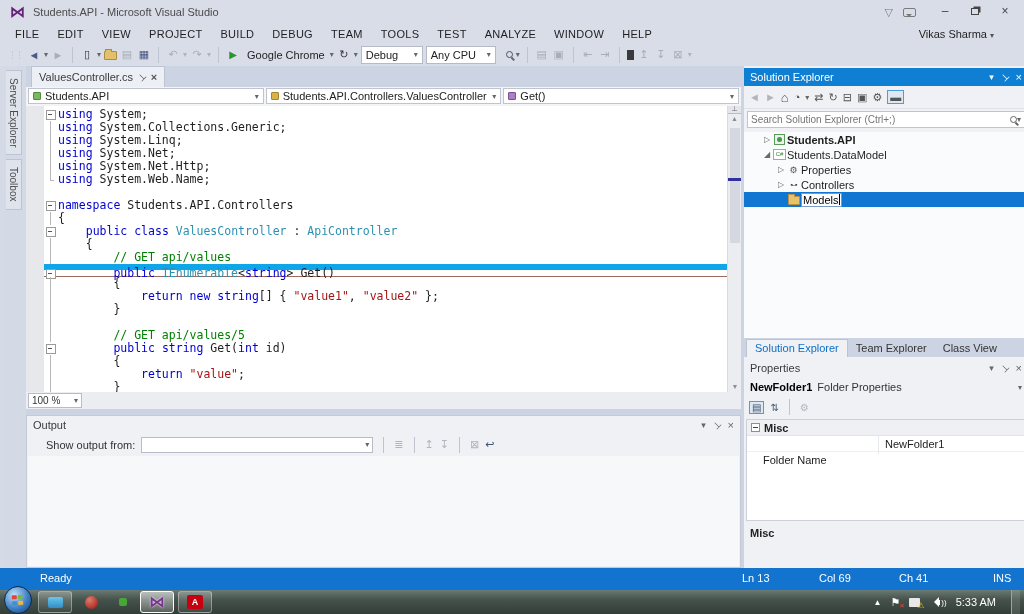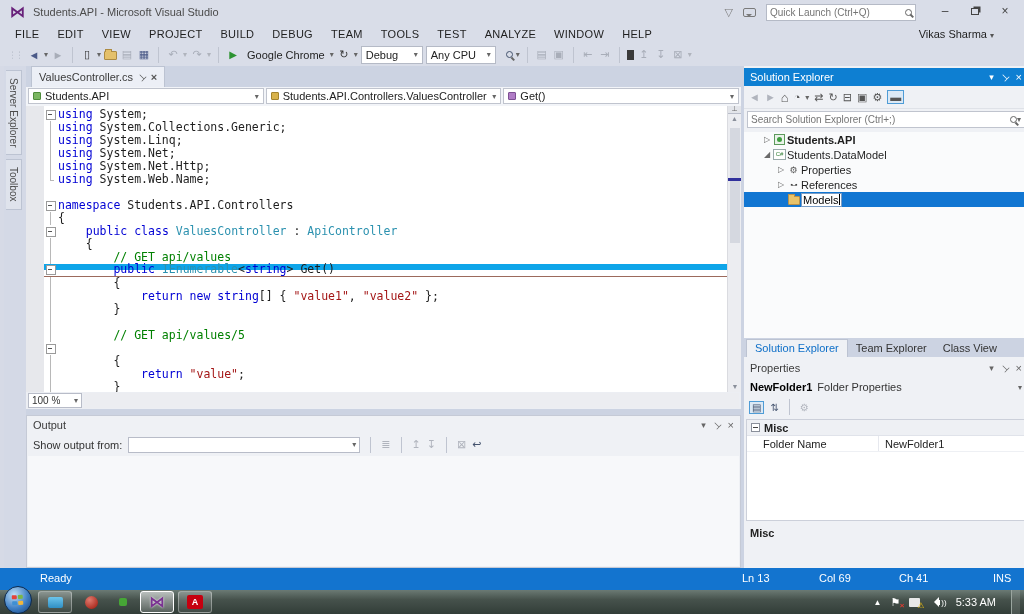--- a/index.html
+++ b/index.html
@@ -63,21 +63,21 @@
   .nav-combo .lbl { flex:1; white-space:nowrap; overflow:hidden; }
   .cube { width:8px; height:8px; border-radius:1px; flex:none; }
   .cube.proj { background:#7bb661; border:1px solid #4e8c3a; }
   .cube.cls  { background:#d8b24a; border:1px solid #a3832c; transform:rotate(0deg); }
   .cube.mth  { background:#b07cc6; border:1px solid #7d4f93; }
 
   
   .code-wrap { position:absolute; left:0; top:40px; width:715px; height:286px; background:#fff; overflow:hidden; }
   .gutter { position:absolute; left:0; top:0; width:18px; height:286px; background:#e7e8ec; }
   .lines { position:absolute; left:18px; top:0; right:14px; padding-top:2px; font-family:"DejaVu Sans Mono","Liberation Mono",monospace; font-size:11.5px; }
-  .cl { height:13px; line-height:13px; white-space:pre; display:flex; align-items:flex-end; }
+  .cl { height:13px; line-height:13px; white-space:pre; display:flex; align-items:center; }
   .cl.caret { border-top:6px solid #0ea5e9; border-bottom:1px solid #9c6a5c; height:13px; }
   .fold { width:14px; flex:none; position:relative; height:13px; }
   .fold.box::before { content:''; position:absolute; left:2px; top:2px; width:8px; height:8px; border:1px solid #9a9a9a; background:#fff; }
   .fold.box::after { content:''; position:absolute; left:4px; top:6px; width:4px; height:1px; background:#555; }
   .fold.guide::before { content:''; position:absolute; left:6px; top:0; width:1px; height:13px; background:#b8b8b8; }
   .fold.corner::before { content:''; position:absolute; left:6px; top:0; width:1px; height:7px; background:#b8b8b8; }
   .fold.corner::after { content:''; position:absolute; left:6px; top:7px; width:4px; height:1px; background:#b8b8b8; }
   .tok-k { color:#0000d4; } .tok-t { color:#2b91af; } .tok-s { color:#a31515; } .tok-c { color:#008000; } .tok-p { color:#1e1e1e; }
 
   
@@ -94,21 +94,21 @@
   .hscroll { flex:1; height:15px; background:#ecedf1; margin:0 2px; }
 
   
   .v-div { position:absolute; left:737px; top:0; width:3px; height:502px; background:#ccd3e2; }
   .h-split { position:absolute; left:22px; top:343px; width:715px; height:6px; background:#ccd3e2; }
 
   
   .output { position:absolute; left:22px; top:349px; width:715px; height:153px; background:#eff1f5; border:1px solid #c5cad6; }
   .out-title { height:18px; display:flex; align-items:center; padding:0 6px; color:#3b3b3b; }
   .out-title .sp { flex:1; }
-  .out-tools { height:21px; display:flex; align-items:center; gap:6px; padding:0 6px; }
+  .out-tools { height:21px; display:flex; align-items:center; gap:6px; padding:0 19px; }
   .out-combo { width:232px; height:16px; background:#fff; border:1px solid #b8bcc8; display:flex; align-items:center; justify-content:flex-end; padding:0 3px; }
   .out-ic { color:#b0b4bd; font-size:11px; }
   .out-ic.on { color:#44536e; }
   .out-body { position:absolute; left:1px; right:1px; top:40px; bottom:1px; background:#f7f8fa; }
 
   
   .rpanel { position:absolute; left:740px; top:0; width:284px; height:502px; background:#eff1f5; }
   .se-title { position:absolute; left:0; top:2px; width:284px; height:18px; background:#0e7fd2; color:#fff; display:flex; align-items:center; padding:0 6px; }
   .se-title .sp { flex:1; }
   .se-title .t-ic { color:#fff; font-size:9px; margin-left:7px; }
@@ -151,21 +151,21 @@
   .pr-object .sp { flex:1; }
   .pr-tools { height:20px; display:flex; align-items:center; gap:6px; padding:0 5px; }
   .pr-ic { font-size:10px; color:#44536e; }
   .pr-ic.boxed { border:1px solid #4f9cd6; background:#dce9f5; padding:0 2px; }
   .pr-ic.gray { color:#b0b4bd; }
   .pr-grid { position:absolute; left:2px; right:2px; top:60px; height:120px; background:#fff; border:1px solid #ccd0da; }
   .cat-row { height:16px; background:#eef0f4; display:flex; align-items:center; gap:4px; padding:0 4px; font-weight:bold; color:#222; border-bottom:1px solid #e0e3ea; }
   .cat-box { width:9px; height:9px; border:1px solid #8a8f9a; background:#fff; position:relative; }
   .cat-box::after { content:''; position:absolute; left:1px; top:3px; width:5px; height:1px; background:#444; }
   .prow { height:16px; display:flex; border-bottom:1px solid #eef0f4; }
-  .pcell-n { width:132px; padding:2px 4px 0 16px; border-right:1px solid #e6e8ee; color:#222; }
+  .pcell-n { width:132px; padding:18px 4px 0 16px; border-right:1px solid #e6e8ee; color:#222; }
   .pcell-v { flex:1; padding:2px 4px 0 6px; color:#222; }
   .pr-desc { position:absolute; left:2px; right:2px; bottom:4px; height:44px; border-top:1px solid #ccd0da; padding:6px 4px; font-weight:bold; color:#222; background:#eff1f5; }
 
   
   .statusbar { position:absolute; left:0; top:568px; width:1024px; height:22px; background:#1374cf; color:#fff; }
   .statusbar .ready { position:absolute; left:8px; top:4px;padding-left:32px; }
   .st { position:absolute; top:4px; }
 
   
   .taskbar { position:absolute; left:0; top:590px; width:1024px; height:24px; background:linear-gradient(180deg,#6b7a74 0%,#46524c 40%,#323d38 100%); display:flex; align-items:center; }
@@ -197,24 +197,20 @@
 <body>
 
 <div id="app">
 
   <div class="titlebar">
     <span class="vs-logo">⋈</span>
     <span class="win-title">Students.API - Microsoft Visual Studio</span>
     <div class="title-right">
       <span class="flag-filter">▽</span>
       <span class="feedback"></span>
-      <div class="quick-launch">
-        <input placeholder="Quick Launch (Ctrl+Q)" style="">
-        <span class="mag"></span>
-      </div>
       <div class="winbtns">
         <span class="winbtn">–</span>
         <span class="winbtn btn-restore"><i></i></span>
         <span class="winbtn">×</span>
       </div>
     </div>
   </div>
 
   <div class="menubar">
     <span id="menu-items"><span class="menu-item">FILE</span><span class="menu-item">EDIT</span><span class="menu-item">VIEW</span><span class="menu-item">PROJECT</span><span class="menu-item">BUILD</span><span class="menu-item">DEBUG</span><span class="menu-item">TEAM</span><span class="menu-item">TOOLS</span><span class="menu-item">TEST</span><span class="menu-item">ANALYZE</span><span class="menu-item">WINDOW</span><span class="menu-item">HELP</span></span>
@@ -314,21 +310,21 @@
             <div class="cl"><span class="fold guide"></span><span class="txt"><span class="tok-p">{</span></span></div>
             <div class="cl"><span class="fold box"></span><span class="txt"><span class="tok-p">    </span><span class="tok-k">public</span><span class="tok-p"> </span><span class="tok-k">class</span><span class="tok-p"> </span><span class="tok-t">ValuesController</span><span class="tok-p"> : </span><span class="tok-t">ApiController</span></span></div>
             <div class="cl"><span class="fold guide"></span><span class="txt"><span class="tok-p">    {</span></span></div>
             <div class="cl"><span class="fold guide"></span><span class="txt"><span class="tok-c">        // GET api/values</span></span></div>
             <div class="cl caret"><span class="fold box"></span><span class="txt"><span class="tok-p">        </span><span class="tok-k">public</span><span class="tok-p"> </span><span class="tok-t">IEnumerable</span><span class="tok-p">&lt;</span><span class="tok-k">string</span><span class="tok-p">&gt; Get()</span></span></div>
             <div class="cl"><span class="fold guide"></span><span class="txt"><span class="tok-p">        {</span></span></div>
             <div class="cl"><span class="fold guide"></span><span class="txt"><span class="tok-p">            </span><span class="tok-k">return</span><span class="tok-p"> </span><span class="tok-k">new</span><span class="tok-p"> </span><span class="tok-k">string</span><span class="tok-p">[] { </span><span class="tok-s">"value1"</span><span class="tok-p">, </span><span class="tok-s">"value2"</span><span class="tok-p"> };</span></span></div>
             <div class="cl"><span class="fold guide"></span><span class="txt"><span class="tok-p">        }</span></span></div>
             <div class="cl"><span class="fold guide"></span><span class="txt"></span></div>
             <div class="cl"><span class="fold guide"></span><span class="txt"><span class="tok-c">        // GET api/values/5</span></span></div>
-            <div class="cl"><span class="fold box"></span></div>
+            <div class="cl"><span class="fold box"></span><span class="txt"><span class="tok-p">        </span><span class="tok-k">public</span><span class="tok-p"> </span><span class="tok-k">string</span><span class="tok-p"> Get(</span><span class="tok-k">int</span><span class="tok-p"> id)</span></span></div>
             <div class="cl"><span class="fold guide"></span><span class="txt"><span class="tok-p">        {</span></span></div>
             <div class="cl"><span class="fold guide"></span><span class="txt"><span class="tok-p">            </span><span class="tok-k">return</span><span class="tok-p"> </span><span class="tok-s">"value"</span><span class="tok-p">;</span></span></div>
             <div class="cl"><span class="fold guide"></span><span class="txt"><span class="tok-p">        }</span></span></div>
           </div>
       </div>
       <div class="vscroll">
         <div class="vs-split">⊥</div>
         <div class="vs-arrow">▲</div>
         <div class="vs-thumb"></div>
         <div class="vs-mark"></div>
@@ -417,21 +413,21 @@
             <span class="tico">
               <span class="ic-gear">⚙</span>
             </span>
             <span class="tlabel">Properties</span>
           </div>
           <div class="trow" style="padding-left: 32px;">
             <span class="texp">▷</span>
             <span class="tico">
               <span class="ic-ref">▪–▪</span>
             </span>
-            <span class="tlabel">References</span>
+            <span class="tlabel">Controllers</span>
           </div>
           <div class="trow sel" style="padding-left: 32px;">
             <span class="texp"></span>
             <span class="tico">
               <span class="ic-folder"></span>
             </span>
             <span class="edit-box">
               <span>Models</span>
               <span class="caret-bar"></span>
             </span>

